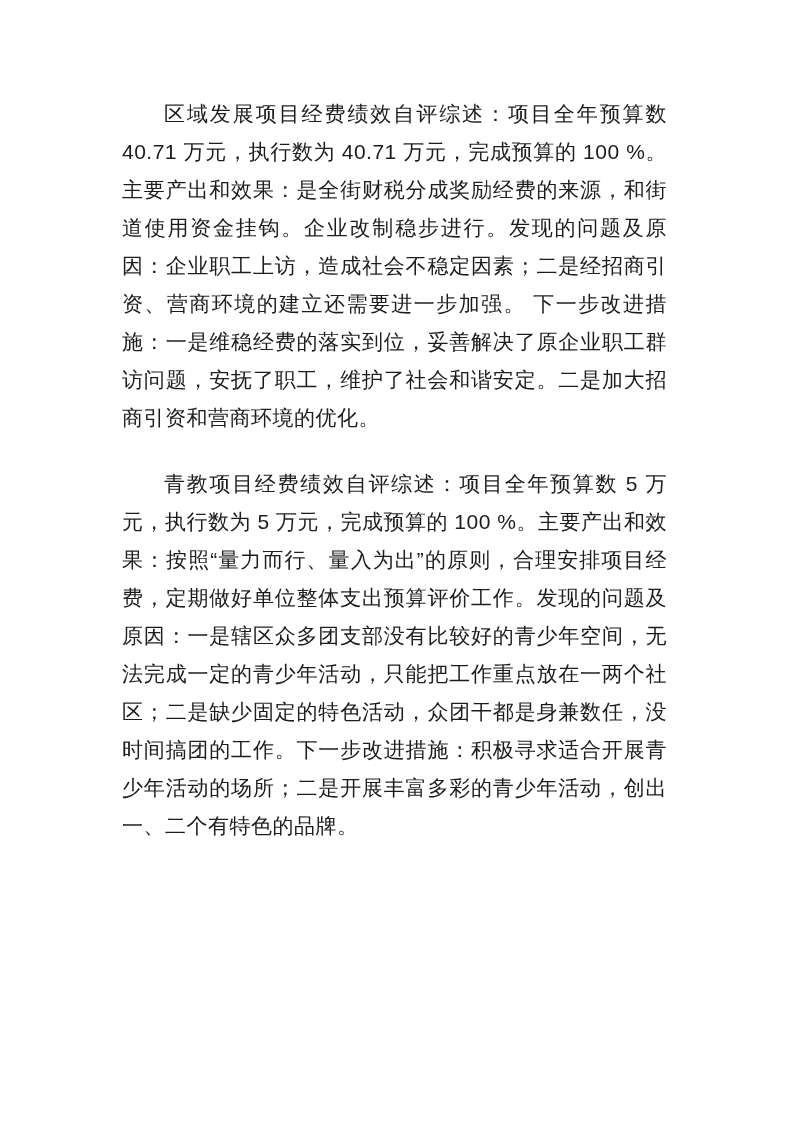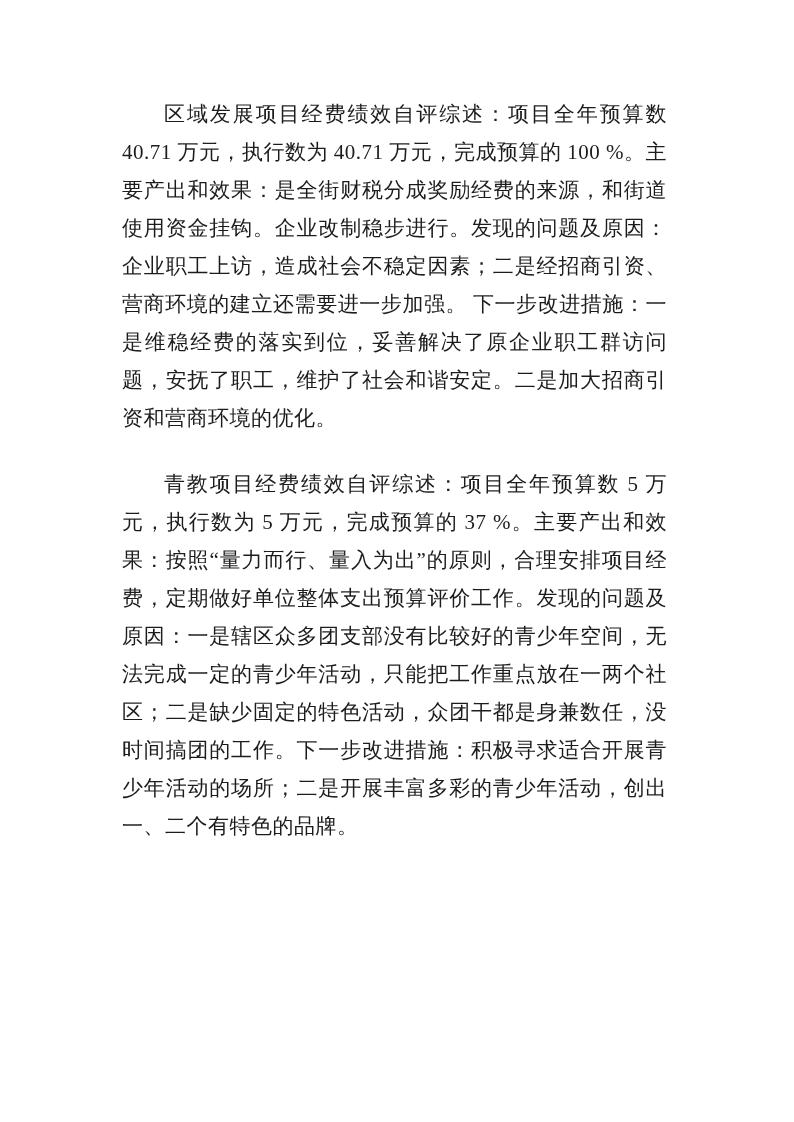--- a/index.html
+++ b/index.html
@@ -10,30 +10,30 @@
   .page {
     position: relative;
     width: 794px;
     height: 1122px;
     background: #ffffff;
     box-sizing: border-box;
     padding: 95px 122px 0 122px;
     overflow: hidden;
   }
   .para {
-    font-family: Liberation Serif, serif;
+    font-family: Liberation Sans, sans-serif;
     font-size: 21px;
     line-height: 38px;
     color: #1c1c1c;
     text-indent: 2em;
     text-align: justify;
     text-justify: inter-character;
     margin: 0 5px 28px 0;
     letter-spacing: 0.5px;
   }
 </style>
 </head>
 <body>
 
 <div class="page">
   <p class="para">区域发展项目经费绩效自评综述：项目全年预算数 40.71 万元，执行数为 40.71 万元，完成预算的 100 %。主要产出和效果：是全街财税分成奖励经费的来源，和街道使用资金挂钩。企业改制稳步进行。发现的问题及原因：企业职工上访，造成社会不稳定因素；二是经招商引资、营商环境的建立还需要进一步加强。 下一步改进措施：一是维稳经费的落实到位，妥善解决了原企业职工群访问题，安抚了职工，维护了社会和谐安定。二是加大招商引资和营商环境的优化。</p>
-  <p class="para">青教项目经费绩效自评综述：项目全年预算数 5 万元，执行数为 5 万元，完成预算的 37 %。主要产出和效果：按照“量力而行、量入为出”的原则，合理安排项目经费，定期做好单位整体支出预算评价工作。发现的问题及原因：一是辖区众多团支部没有比较好的青少年空间，无法完成一定的青少年活动，只能把工作重点放在一两个社区；二是缺少固定的特色活动，众团干都是身兼数任，没时间搞团的工作。下一步改进措施：积极寻求适合开展青少年活动的场所；二是开展丰富多彩的青少年活动，创出一、二个有特色的品牌。</p>
+  <p class="para">青教项目经费绩效自评综述：项目全年预算数 5 万元，执行数为 5 万元，完成预算的 100 %。主要产出和效果：按照“量力而行、量入为出”的原则，合理安排项目经费，定期做好单位整体支出预算评价工作。发现的问题及原因：一是辖区众多团支部没有比较好的青少年空间，无法完成一定的青少年活动，只能把工作重点放在一两个社区；二是缺少固定的特色活动，众团干都是身兼数任，没时间搞团的工作。下一步改进措施：积极寻求适合开展青少年活动的场所；二是开展丰富多彩的青少年活动，创出一、二个有特色的品牌。</p>
 </div>
 
 </body></html>

